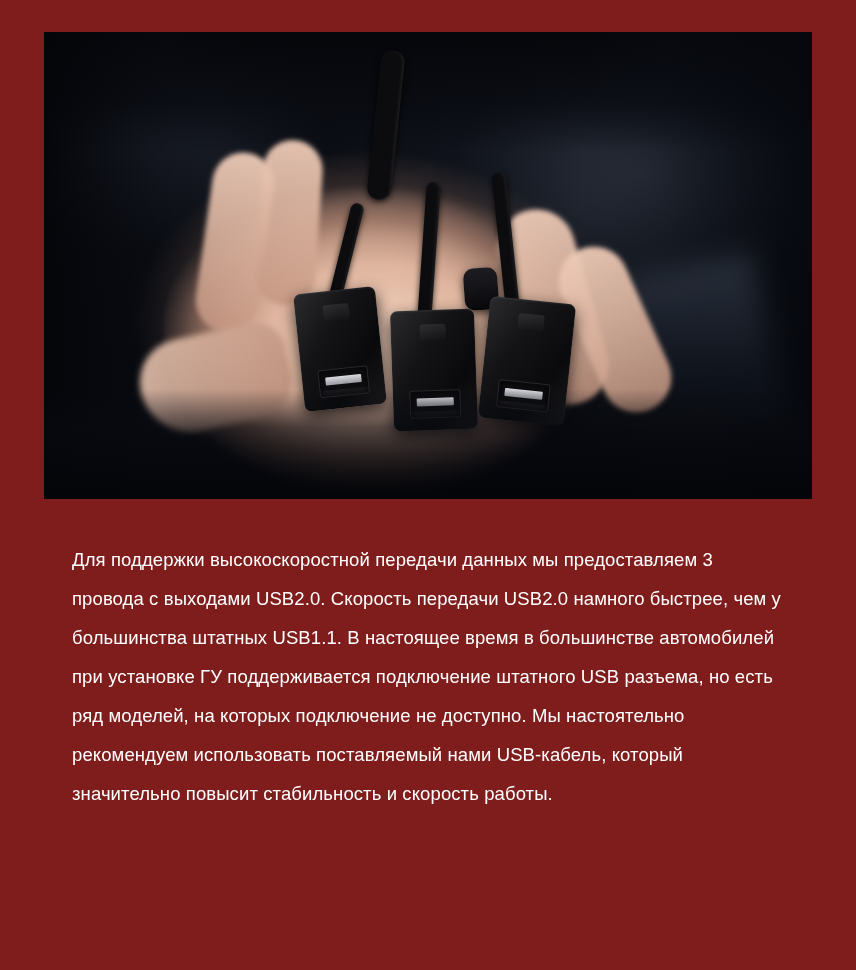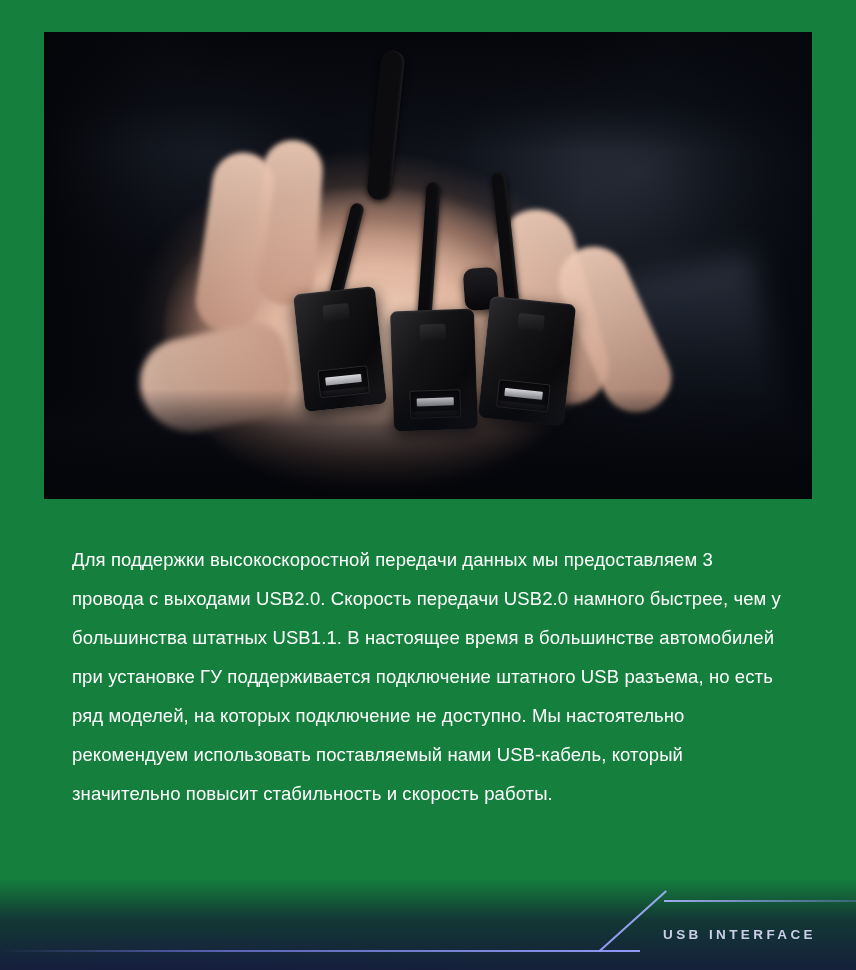--- a/index.html
+++ b/index.html
@@ -10,21 +10,21 @@
   body {
     width: 856px;
     height: 970px;
     overflow: hidden;
     font-family: "Liberation Sans", sans-serif;
   }
   .page {
     position: relative;
     width: 856px;
     height: 970px;
-    background: #15803d;
+    background: #7f1d1d;
     box-sizing: border-box;
     overflow: hidden;
   }
 
   
   .photo-wrap {
     position: absolute;
     left: 44px;
     top: 32px;
     width: 768px;
@@ -273,22 +273,14 @@
       <div class="port"></div>
     </div>
 
     <div class="band-bottom"></div>
   </div>
 
   <div class="text-block">
     <p>Для поддержки высокоскоростной передачи данных мы предоставляем 3 провода с выходами USB2.0. Скорость передачи USB2.0 намного быстрее, чем у большинства штатных USB1.1. В настоящее время в большинстве автомобилей при установке ГУ поддерживается подключение штатного USB разъема, но есть ряд моделей, на которых подключение не доступно. Мы настоятельно рекомендуем использовать поставляемый нами USB-кабель, который значительно повысит стабильность и скорость работы.</p>
   </div>
 
-  <div class="footer">
-    <div class="footer-glow"></div>
-    <div class="footer-bg"></div>
-    <div class="footer-line"></div>
-    <div class="footer-diag"></div>
-    <div class="footer-line2"></div>
-    <div class="footer-label">USB INTERFACE</div>
-  </div>
 
 </div>
 
 </body></html>

